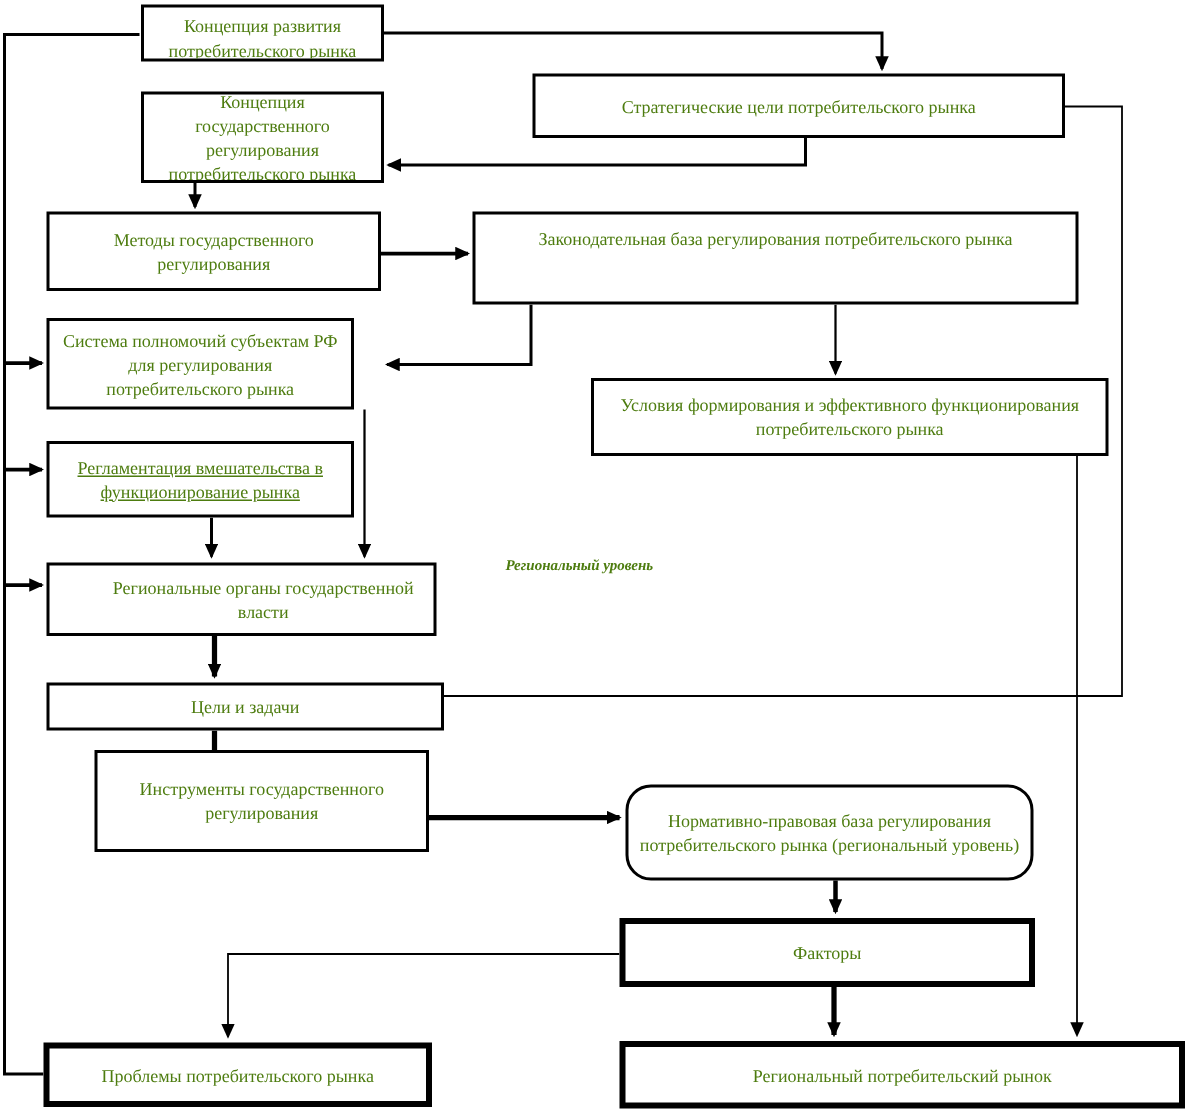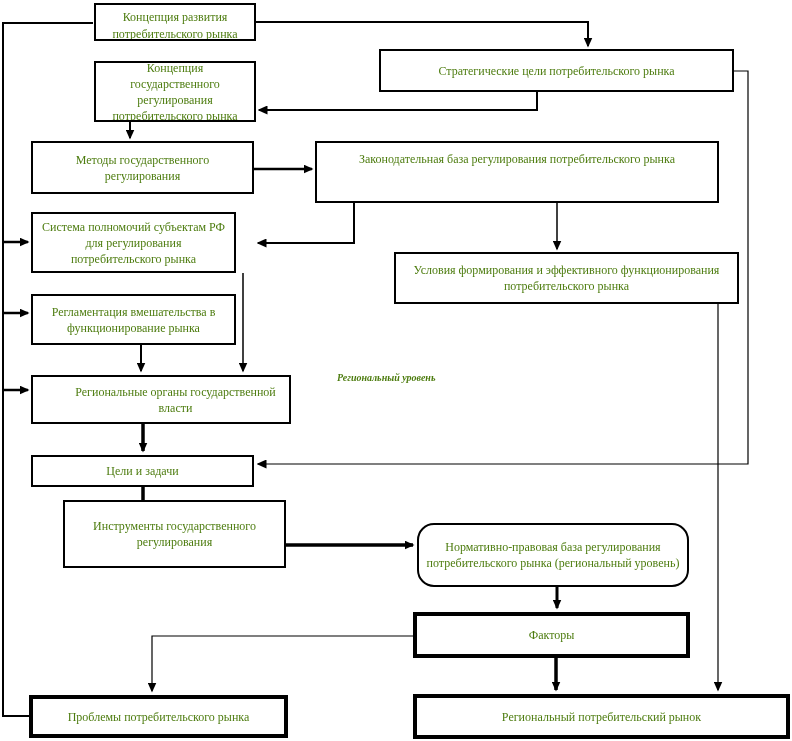--- a/index.html
+++ b/index.html
@@ -14,28 +14,28 @@
     border:2px solid #000;
     display:flex;align-items:center;justify-content:center;
     text-align:center;font-size:12px;line-height:16px;
     padding:2px 6px;overflow:hidden;
   }
   .node.thick{border-width:4px;}
   .node.top-align{align-items:flex-start;padding-top:8px;}
   
   #n-concept-development{left:94px;top:3px;width:162px;height:38px;line-height:17px;align-items:flex-start;padding-top:4px;}
   #n-concept-state-regulation{left:94px;top:61px;width:162px;height:61px;}
-  #n-strategic-goals{left:355px;top:49px;width:355px;height:43px;margin-left:24px;}
+  #n-strategic-goals{left:355px;top:49px;width:355px;height:43px;}
   #n-methods{left:31px;top:141px;width:223px;height:53px;}
   #n-legislative-base{left:315px;top:141px;width:404px;height:62px;}
   #n-powers-system{left:31px;top:212px;width:205px;height:61px;}
   #n-conditions{left:394px;top:252px;width:345px;height:52px;}
-  #n-intervention-regulation{left:31px;top:294px;width:205px;height:51px;}
+  #n-intervention-regulation{left:31px;top:294px;width:205px;height:51px;text-decoration:underline;}
   #n-regional-authorities{left:31px;top:375px;width:260px;height:49px;padding-left:35px;}
-  #n-goals-tasks{left:31px;top:455px;width:223px;height:32px;}
+  #n-goals-tasks{left:31px;top:455px;width:265px;height:32px;}
   #n-instruments{left:31px;top:500px;width:223px;height:68px;margin-left:32px;}
   #n-regulatory-base{left:417px;top:523px;width:272px;height:64px;border-radius:17px;}
   #n-factors{left:413px;top:612px;width:277px;height:46px;}
   #n-problems{left:29px;top:695px;width:259px;height:43px;}
   #n-regional-market{left:413px;top:694px;width:377px;height:45px;}
   .annotation{
     position:absolute;left:337px;top:372px;font-size:10px;
     font-style:italic;white-space:nowrap;font-weight:bold;
   }
 </style>

